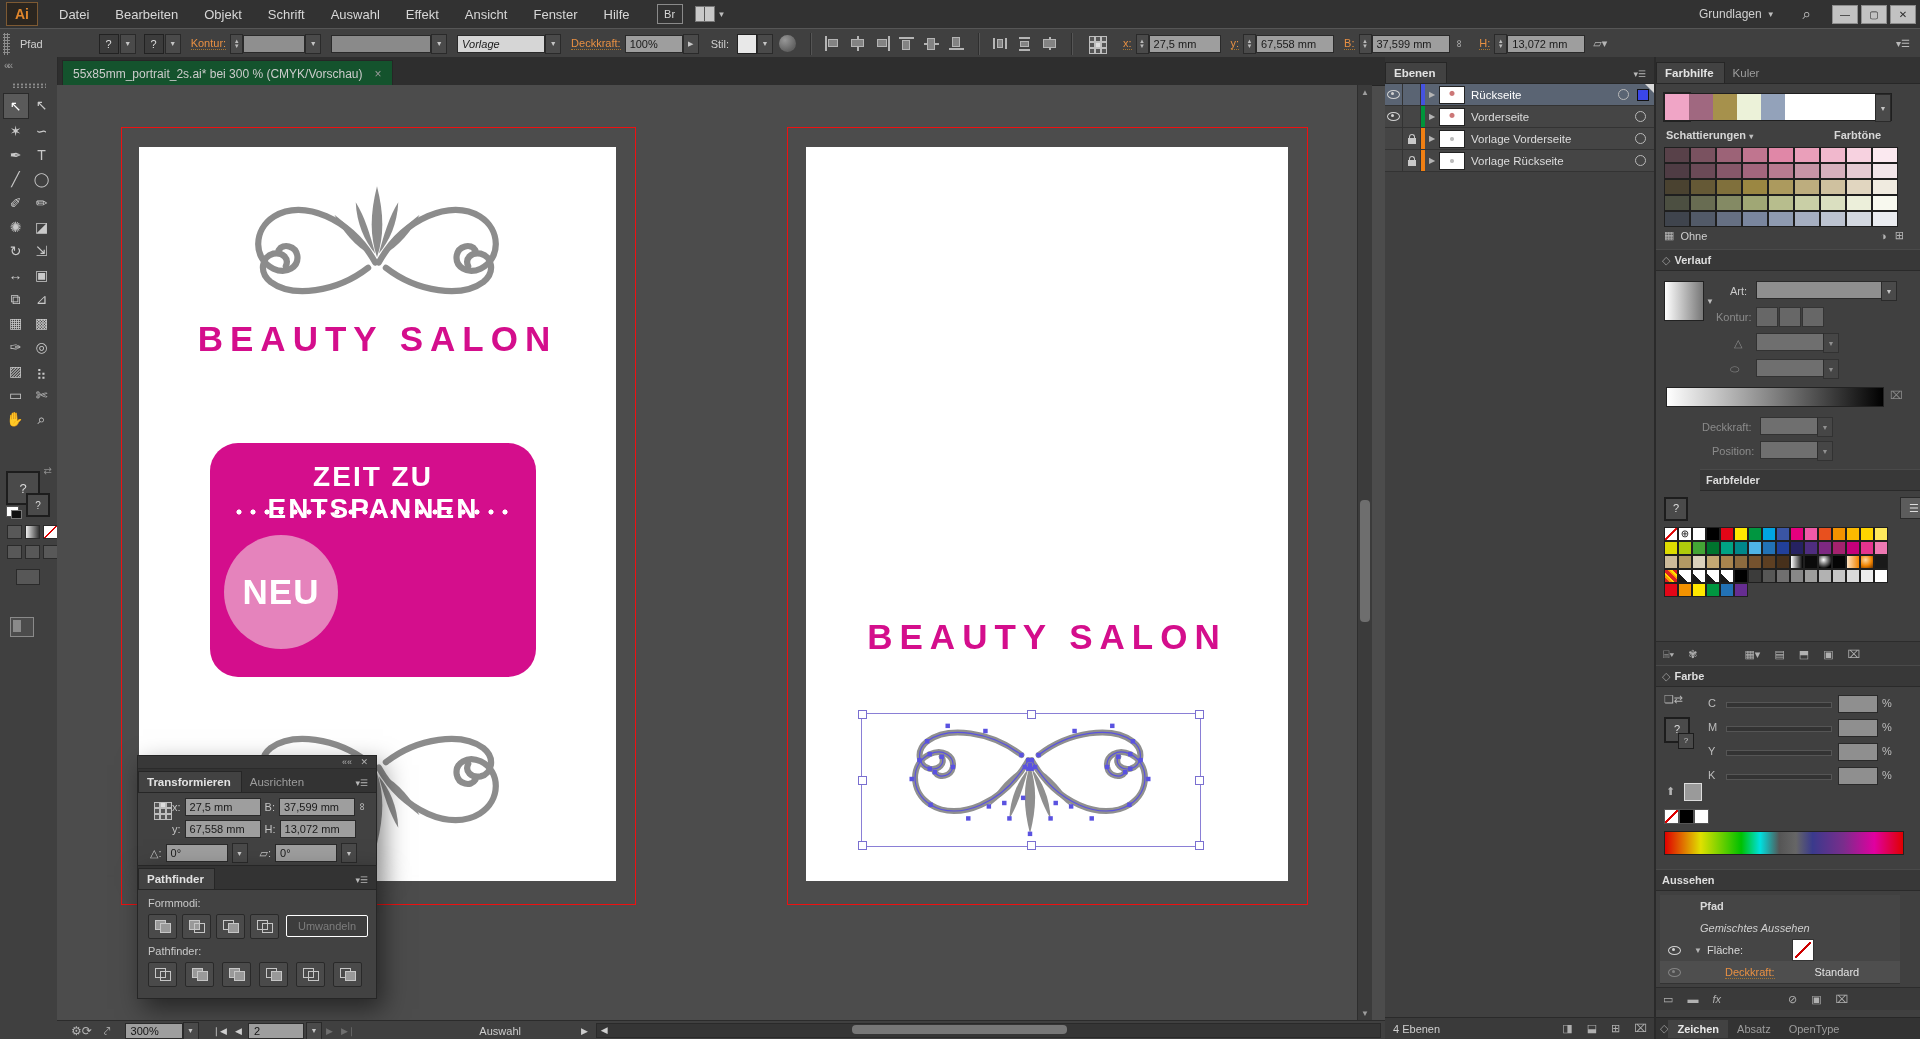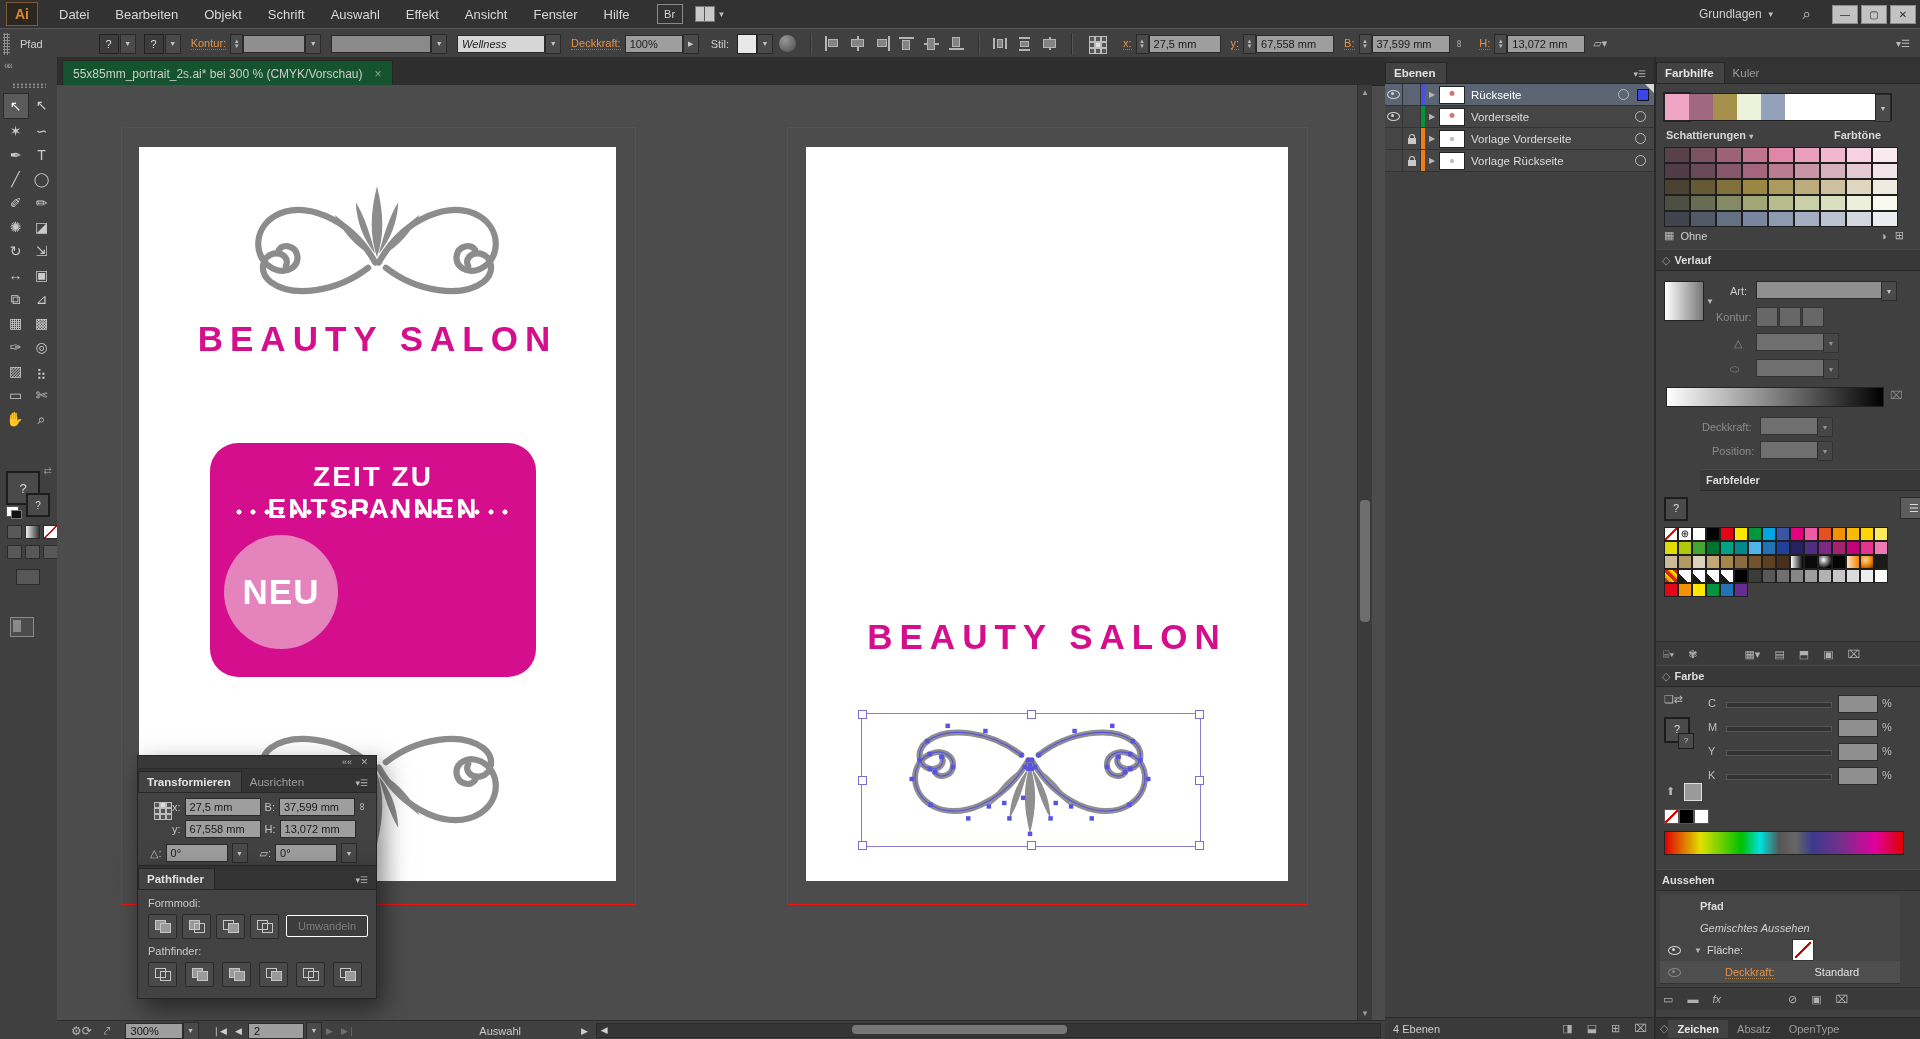--- a/index.html
+++ b/index.html
@@ -224,21 +224,21 @@
     </div>
     <span class="cb-olabel">Kontur:</span>
     <div class="stepper">
         <span>▲</span>
         <span>▼</span>
       </div>
     <div class="fld" style="width:52px;background:#8f8f8f;"></div>
     <div class="ddbtn">▼</div>
     <div class="fld" style="width:90px;margin-left:10px;background:#8a8a8a;"></div>
     <div class="ddbtn">▼</div>
-    <div class="fld" style="width:78px;margin-left:10px;background:#d6d6d6;font-style:italic;">Wellness</div>
+    <div class="fld" style="width:78px;margin-left:10px;background:#d6d6d6;font-style:italic;">Vorlage</div>
     <div class="ddbtn">▼</div>
     <span class="cb-olabel">Deckkraft:</span>
     <div class="fld" style="width:48px;">100%</div>
     <div class="ddbtn">▶</div>
     <span class="cb-label" style="margin-left:12px;">Stil:</span>
     <div class="qbox" style="background:#e8e8e8;"></div>
     <div class="ddbtn">▼</div>
     <div class="recolor"></div>
     <div class="cb-sep"></div>
     <span class="al alL"></span>

